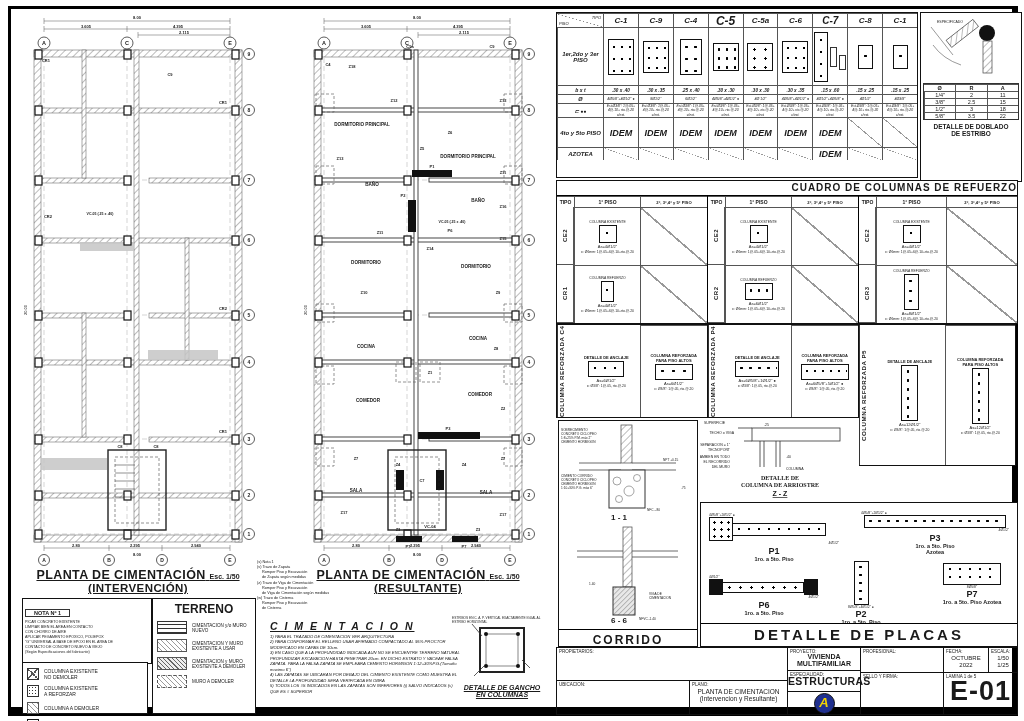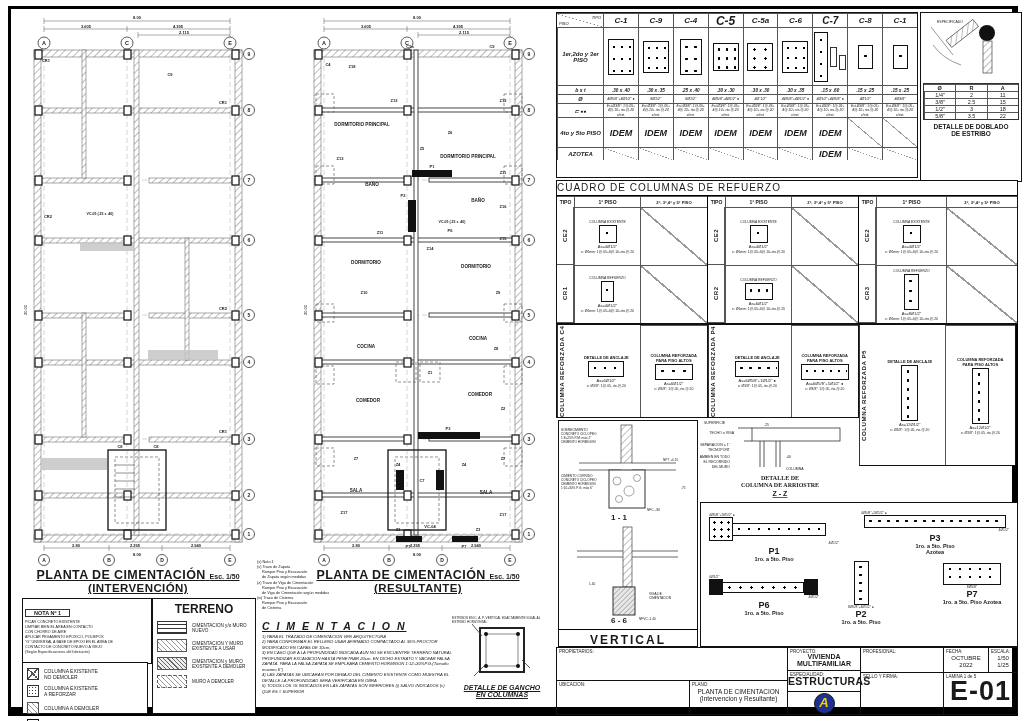--- a/index.html
+++ b/index.html
@@ -577,21 +577,21 @@
         <div class="c">3.5</div>
         <div class="c">22</div>
   </div>
   <div class="b" style="font-size:6.5px;text-align:center;margin-top:3px;">
         <div>DETALLE DE DOBLADO</div>
         <div>DE ESTRIBO</div>
       </div>
 </div>
 
 <div class="abs box" style="left:556px;top:180px;width:460px;height:142px;">
-  <div style="height:14px;border-bottom:1px solid #000;font-weight:normal;font-size:10px;line-height:14px;text-align:left;letter-spacing:1px;">CUADRO  DE  COLUMNAS DE REFUERZO</div>
+  <div style="height:14px;border-bottom:1px solid #000;font-weight:bold;font-size:10px;line-height:14px;text-align:right;letter-spacing:1px;">CUADRO  DE  COLUMNAS DE REFUERZO</div>
   <div style="display:flex;height:127px;">
     <div style="width:150px;border-right:1.5px solid #000;display:grid;grid-template-columns:17px 66px 1fr;grid-template-rows:11px 1fr 1fr;">
       <div class="c b" style="font-size:5px">TIPO</div>
       <div class="c b" style="font-size:5px">1°  PISO</div>
       <div class="c b" style="font-size:4.2px">2°, 3°,4° y 5° PISO</div>
       <div class="c vlab" style="font-size:6px">CE2</div>
       <div class="c" style="flex-direction:column;gap:1px;font-size:3.4px;">
             <span>COLUMNA  EXISTENTE</span>
             <span class="secbox" style="width:16px;height:16px">
               <span class="dots" style="background-size:12px 12px"></span>
@@ -784,21 +784,21 @@
     <path d="M18 26h46M18 32h46M73 26h46M73 32h46" stroke="#444" stroke-width="0.8"></path>
     <rect x="54" y="62" width="22" height="28" fill="url(#pd)" stroke="#333" stroke-width="1"></rect>
     <g class="t3">
       <text x="90" y="70">VIGA DE</text>
           <text x="90" y="74">CIMENTACION</text>
       <text x="30" y="60">1.40</text>
       <text x="80" y="95">NFVC -1.40</text>
     </g>
     <text class="b" style="font-size:8px" x="60" y="98" text-anchor="middle">6 - 6</text>
   </svg>
-  <div class="b" style="border-top:1px solid #000;height:20px;line-height:20px;text-align:center;font-size:12px;letter-spacing:2px;">VERTICAL</div>
+  <div class="b" style="border-top:1px solid #000;height:20px;line-height:20px;text-align:center;font-size:12px;letter-spacing:2px;">CORRIDO</div>
 </div>
 
 <div class="abs box" style="left:700px;top:502px;width:316px;height:143px;">
   <div class="abs" style="left:8px;top:10px;width:130px;text-align:center;">
     <div class="tiny" style="text-align:left">4Ø5/8"+2Ø1/2" ●</div>
     <div style="display:flex;align-items:center;">
           <span class="secbox" style="width:22px;height:22px">
             <span class="dots" style="background-size:7px 7px"></span>
           </span>
           <span class="secbox" style="width:92px;height:11px;border-left:none">
@@ -840,40 +840,41 @@
     <div class="b" style="font-size:5.5px">1ro. a 5to. Piso</div>
   </div>
   <div class="abs" style="left:238px;top:60px;width:66px;text-align:center;">
     <span class="secbox" style="width:56px;height:20px;margin:0 auto">
           <span class="dots" style="background-size:10px 8px"></span>
         </span>
     <div class="tiny">8Ø5/8"</div>
     <div class="b" style="font-size:9px">P7</div>
     <div class="b" style="font-size:5.5px"><span>1ro. a 5to. Piso</span> <span>Azotea</span></div>
   </div>
+  <div class="abs b" style="left:0;right:0;bottom:0;height:22px;border-top:1.5px solid #000;line-height:22px;text-align:center;font-size:15px;letter-spacing:3px;">DETALLE DE PLACAS</div>
 </div>
 
 <div class="abs" style="left:452px;top:616px;width:100px;height:96px;">
   <div class="tiny" style="font-size:3.2px"><span>ESTRIBOS EN C. A. P. VERTICAL</span> <span>EXACTAMENTE IGUAL AL ESTRIBO</span> <span>HORIZONTAL</span></div>
   <svg width="98" height="56" viewBox="0 0 98 56">
     <rect x="28" y="4" width="44" height="44" fill="none" stroke="#222" stroke-width="2"></rect>
     <rect x="34" y="10" width="32" height="32" fill="none" stroke="#555" stroke-width="0.7"></rect>
     <circle cx="34" cy="10" r="2" fill="#111"></circle>
         <circle cx="66" cy="10" r="2" fill="#111"></circle>
         <circle cx="34" cy="42" r="2" fill="#111"></circle>
         <circle cx="66" cy="42" r="2" fill="#111"></circle>
     <path d="M20 0l10 12M78 44l-8-8M22 52l12-12" stroke="#333" stroke-width="0.8"></path>
   </svg>
   <div class="b" style="font-size:7px;text-align:center;font-style:italic;text-decoration:underline;">
         <div>DETALLE  DE  GANCHO</div>
         <div>EN  COLUMNAS</div>
       </div>
 </div>
 
-<div class="abs" style="left:262px;top:620px;width:190px;">
+<div class="abs" style="left:270px;top:620px;width:190px;">
   <div class="b" style="font-size:10.5px;font-style:italic;text-decoration:underline;letter-spacing:2px;">C I M E N T A C I O N</div>
   <div style="font-size:4.2px;font-style:italic;line-height:1.3;margin-top:2px;">
     <div>1)  PARA EL TRAZADO DE CIMENTACION VER ARQUITECTURA</div>
     <div>2)  PARA CONFORMAR EL RELLENO USAR AFIRMADO COMPACTADO AL 95% PROCTOR MODIFICADO EN CAPAS DE 10cm.</div>
     <div>3)  EN CASO QUE A LA PROFUNDIDAD INDICADA AUN NO SE ENCUENTRE TERRENO NATURAL PROFUNDIZAR EXCAVACION HASTA PENETRAR 20cm. EN DICHO ESTRATO Y VACEAR FALSA ZAPATA. PARA LA FALSA ZAPATA SE EMPLEARA CEMENTO HORMIGON 1:12+30%P.G.(Tamaño maximo 6")</div>
     <div>4)  LAS ZAPATAS SE UBICARAN POR DEBAJO DEL CIMIENTO EXISTENTE COMO MUESTRA EL DETALLE LA PROFUNDIDAD SERA VERIFICADA EN OBRA</div>
     <div>5)  TODOS LOS #S INDICADOS EN LAS ZAPATAS SON INFERIORES (i) SALVO INDICADOS (s) QUE ES # SUPERIOR</div>
   </div>
 </div>
 

